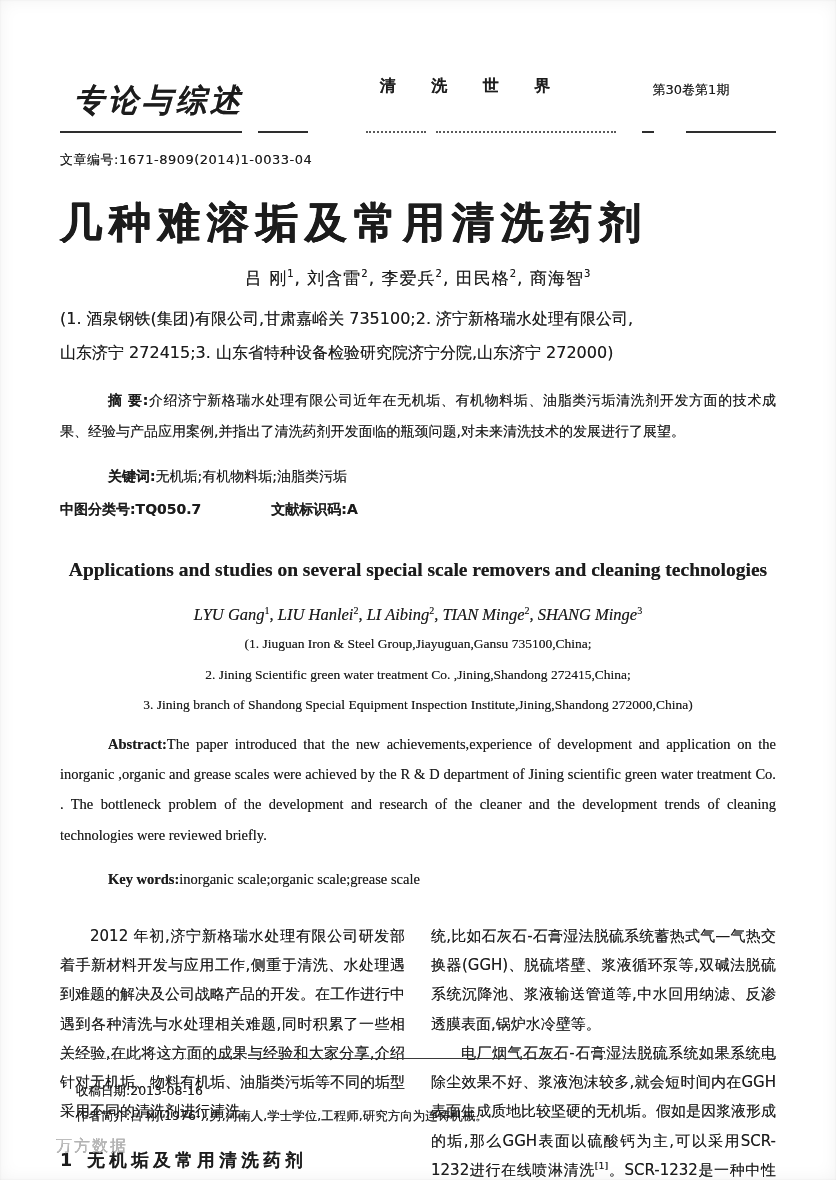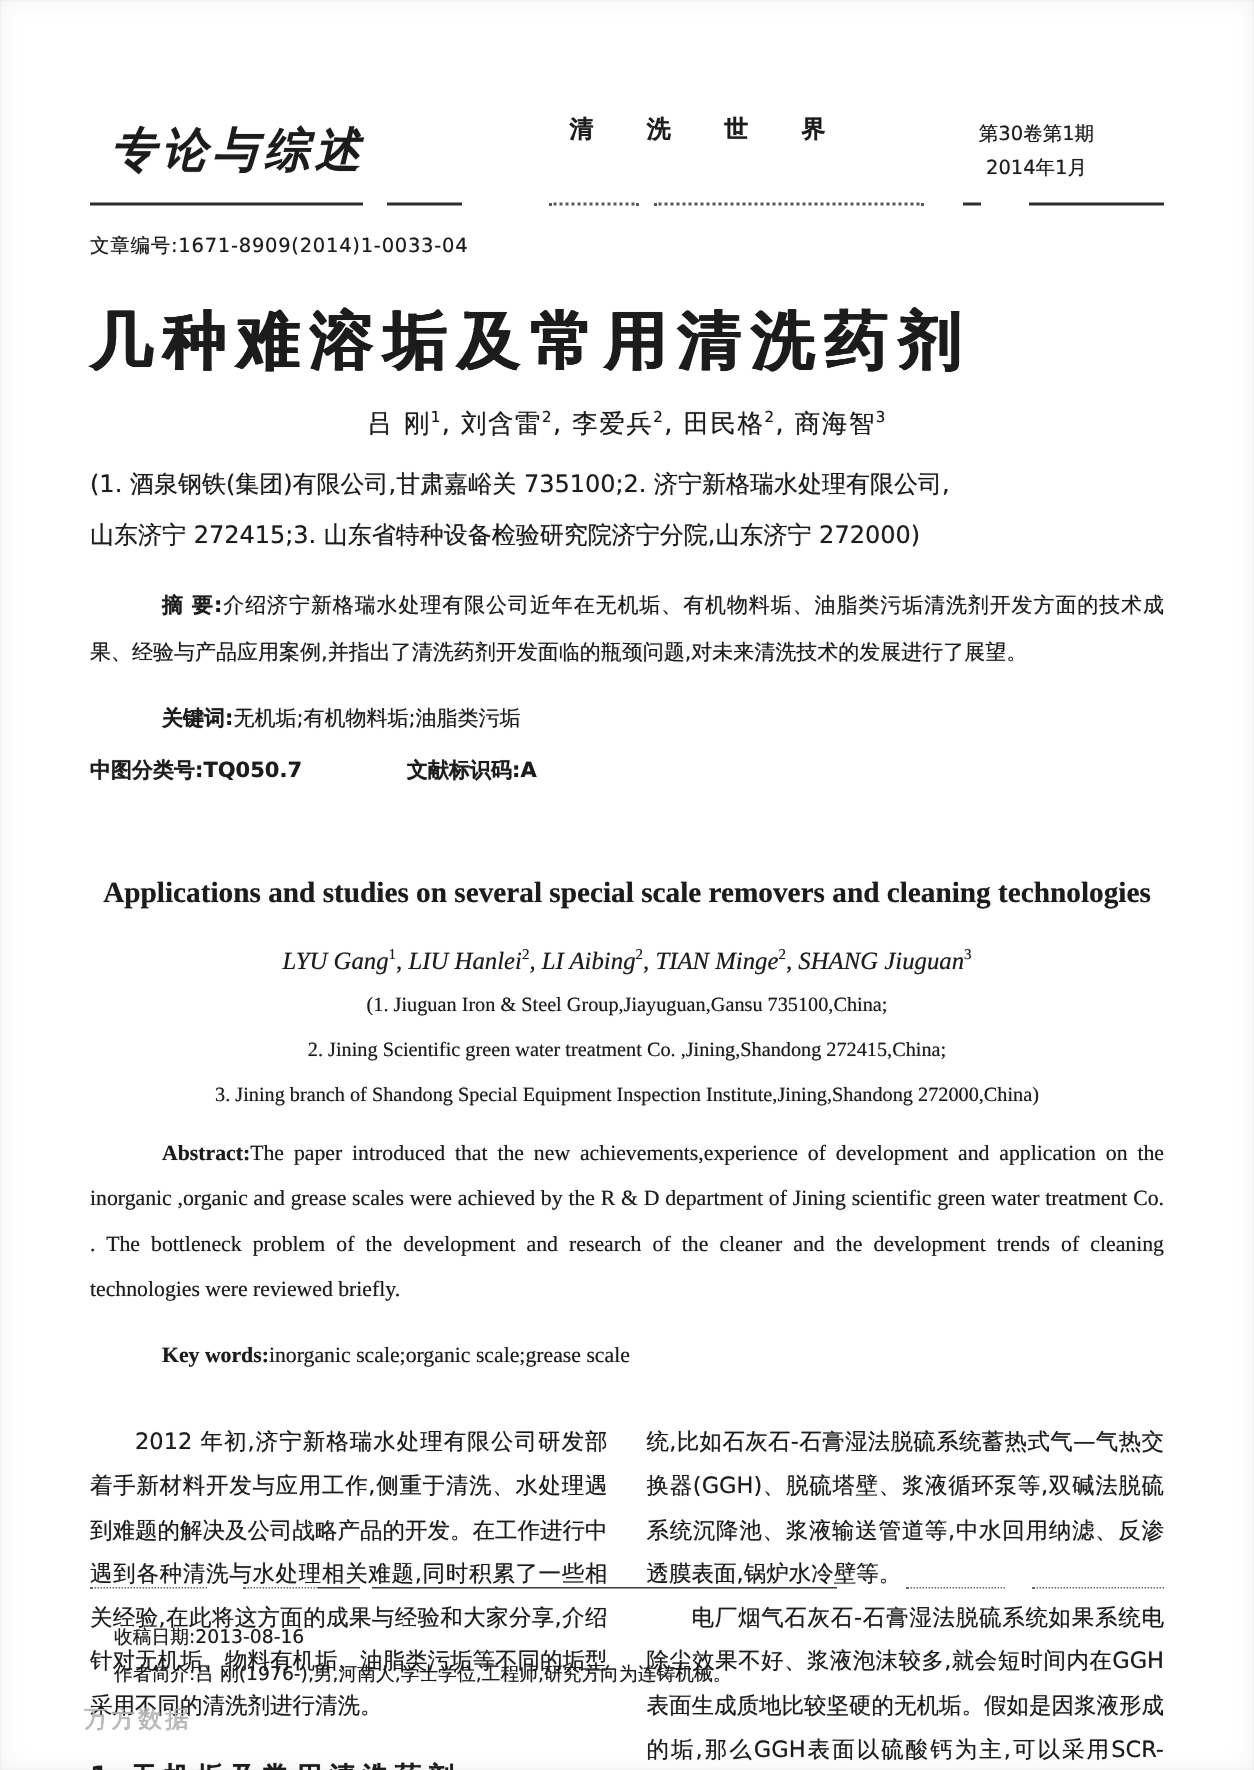--- a/index.html
+++ b/index.html
@@ -52,21 +52,21 @@
   .affil-cn{margin-top:12px;text-align:left;font-size:16px;line-height:2.15;}
 
   .abs-cn{margin-top:14px;font-size:14px;line-height:2.24;text-align:justify;}
   .kw-cn{font-size:14px;line-height:2.1;}
   .clc{font-size:14px;margin-top:10px;font-weight:bold;}
   .clc .gap{display:inline-block;width:70px;}
   .lbl{font-weight:bold;margin-left:48px;}
 
   
   .en{font-family:"Liberation Serif","DejaVu Serif",serif;}
-  .title-en{margin:62px 0 0;text-align:center;font-size:19.5px;font-weight:bold;}
+  .title-en{margin:40px 0 0;text-align:center;font-size:19.5px;font-weight:bold;}
   .authors-en{margin-top:24px;text-align:center;font-size:16.5px;font-style:italic;}
   .authors-en sup{font-size:10px;font-style:normal;}
   .affil-en{margin-top:4px;text-align:center;font-size:13.5px;line-height:2.25;}
   .abs-en{margin-top:8px;font-size:14.5px;line-height:2.1;text-align:justify;}
   .kw-en{font-size:14.5px;line-height:2.0;}
 
   
   .columns{display:flex;gap:26px;margin-top:28px;height:288px;overflow:hidden;}
   .col{flex:1;font-size:15px;line-height:1.95;text-align:justify;}
   .col p{margin:0;}
@@ -88,21 +88,20 @@
 
 <div class="page scan">
 
   <div class="hdr">
     <div class="hdr-logo">专论与综述</div>
     <div class="hdr-journal">
       <div class="cn">清 洗 世 界</div>
     </div>
     <div class="hdr-issue">
       <div>第30卷第1期</div>
-      <div>2014年1月</div>
     </div>
   </div>
 
   <div class="rule">
     <span class="rs" style="width:182px"></span>
       <span class="rg" style="width:16px"></span>
     <span class="rs" style="width:50px"></span>
       <span class="rg" style="width:58px"></span>
     <span class="rd" style="width:60px"></span>
       <span class="rg" style="width:10px"></span>
@@ -138,21 +137,21 @@
     <span>中图分类号:</span><span>TQ050.7</span><span class="gap"></span><span>文献标识码:</span><span>A</span>
   </div>
 
   <h2 class="title-en en">Applications and studies on several special scale removers and cleaning technologies</h2>
 
   <div class="authors-en en">
     <span><span>LYU Gang</span><sup>1</sup><span>,</span></span>
     <span><span>LIU Hanlei</span><sup>2</sup><span>,</span></span>
     <span><span>LI Aibing</span><sup>2</sup><span>,</span></span>
     <span><span>TIAN Minge</span><sup>2</sup><span>,</span></span>
-    <span><span>SHANG Jiuguan</span><sup>3</sup><span></span></span>
+    <span><span>SHANG Minge</span><sup>3</sup><span></span></span>
   </div>
 
   <div class="affil-en en">
     <div>(1. Jiuguan Iron &amp; Steel Group,Jiayuguan,Gansu 735100,China;</div>
     <div>2. Jining Scientific green water treatment Co. ,Jining,Shandong 272415,China;</div>
     <div>3. Jining branch of Shandong Special Equipment Inspection Institute,Jining,Shandong 272000,China)</div>
   </div>
 
   <p class="abs-en en"><span class="lbl">Abstract:</span><span>The paper introduced that the new achievements,experience of development and application on the inorganic ,organic and grease scales were achieved by the R &amp; D department of Jining scientific green water treatment Co. . The bottleneck problem of the development and research of the cleaner and the development trends of cleaning technologies were reviewed briefly.</span></p>
 

